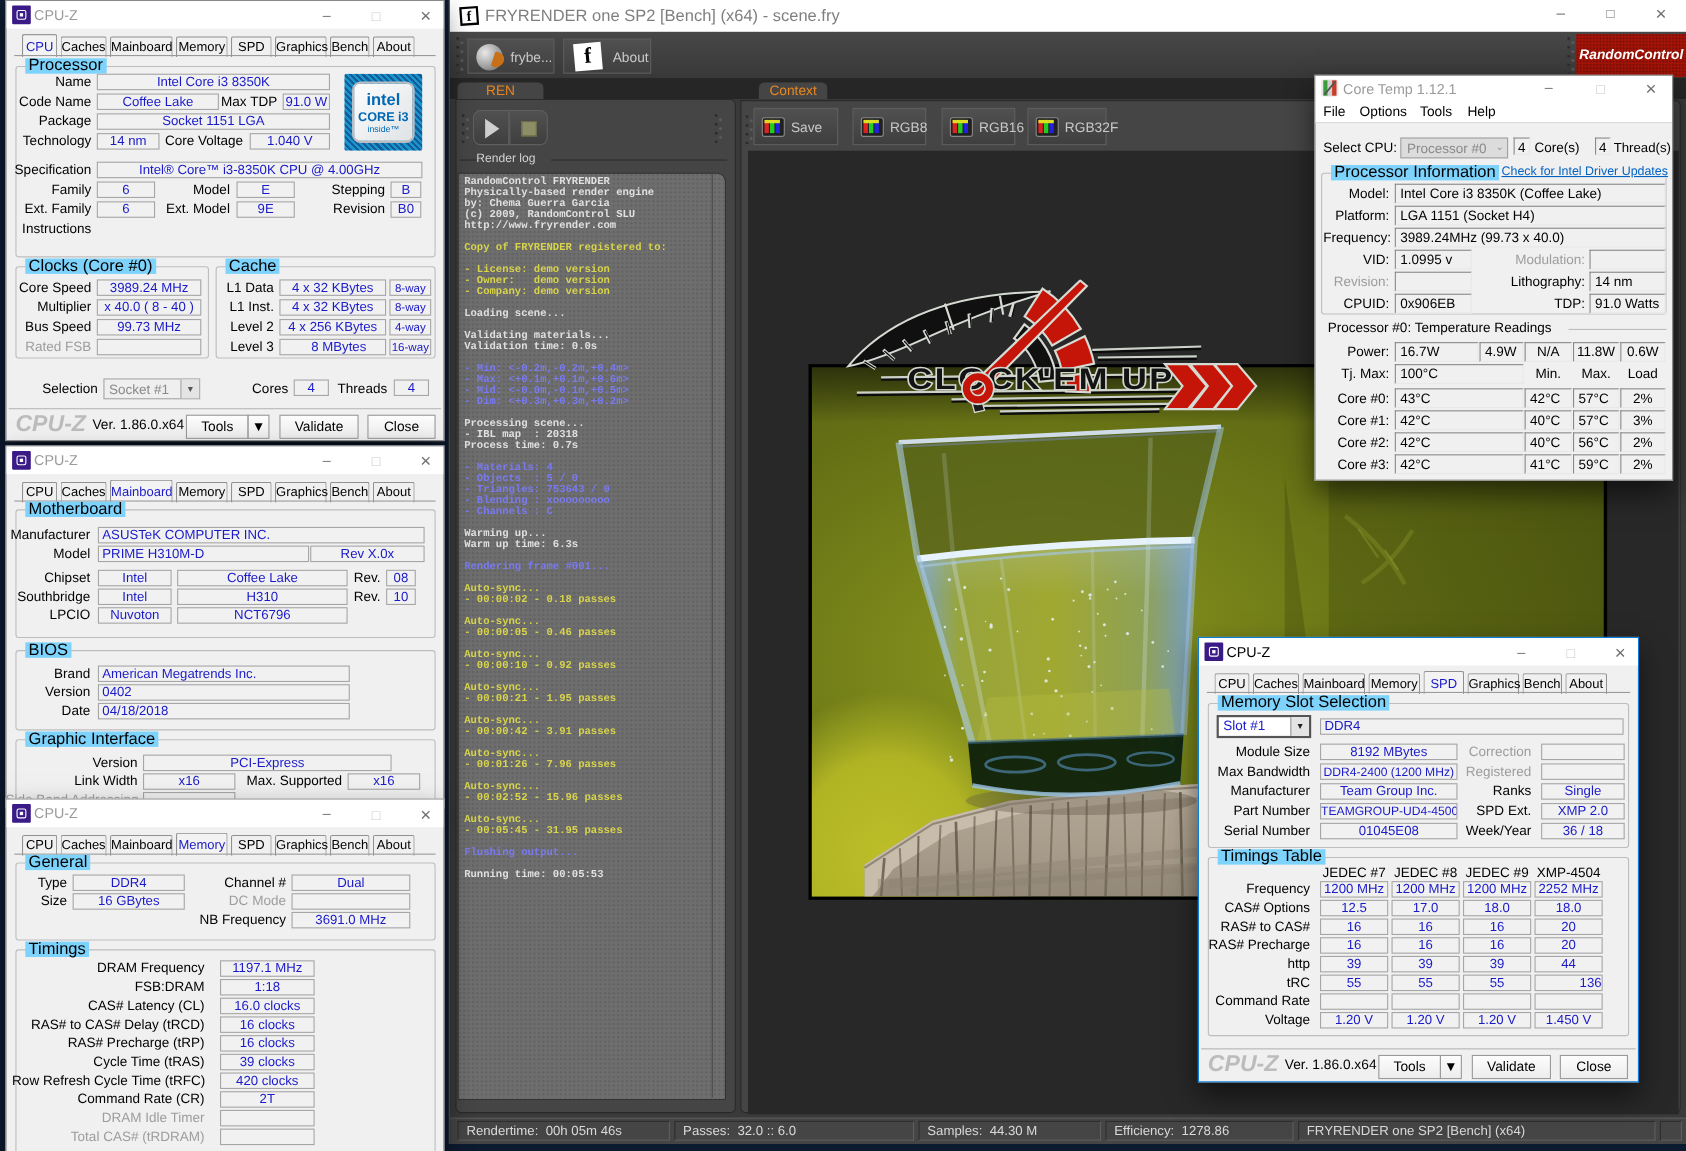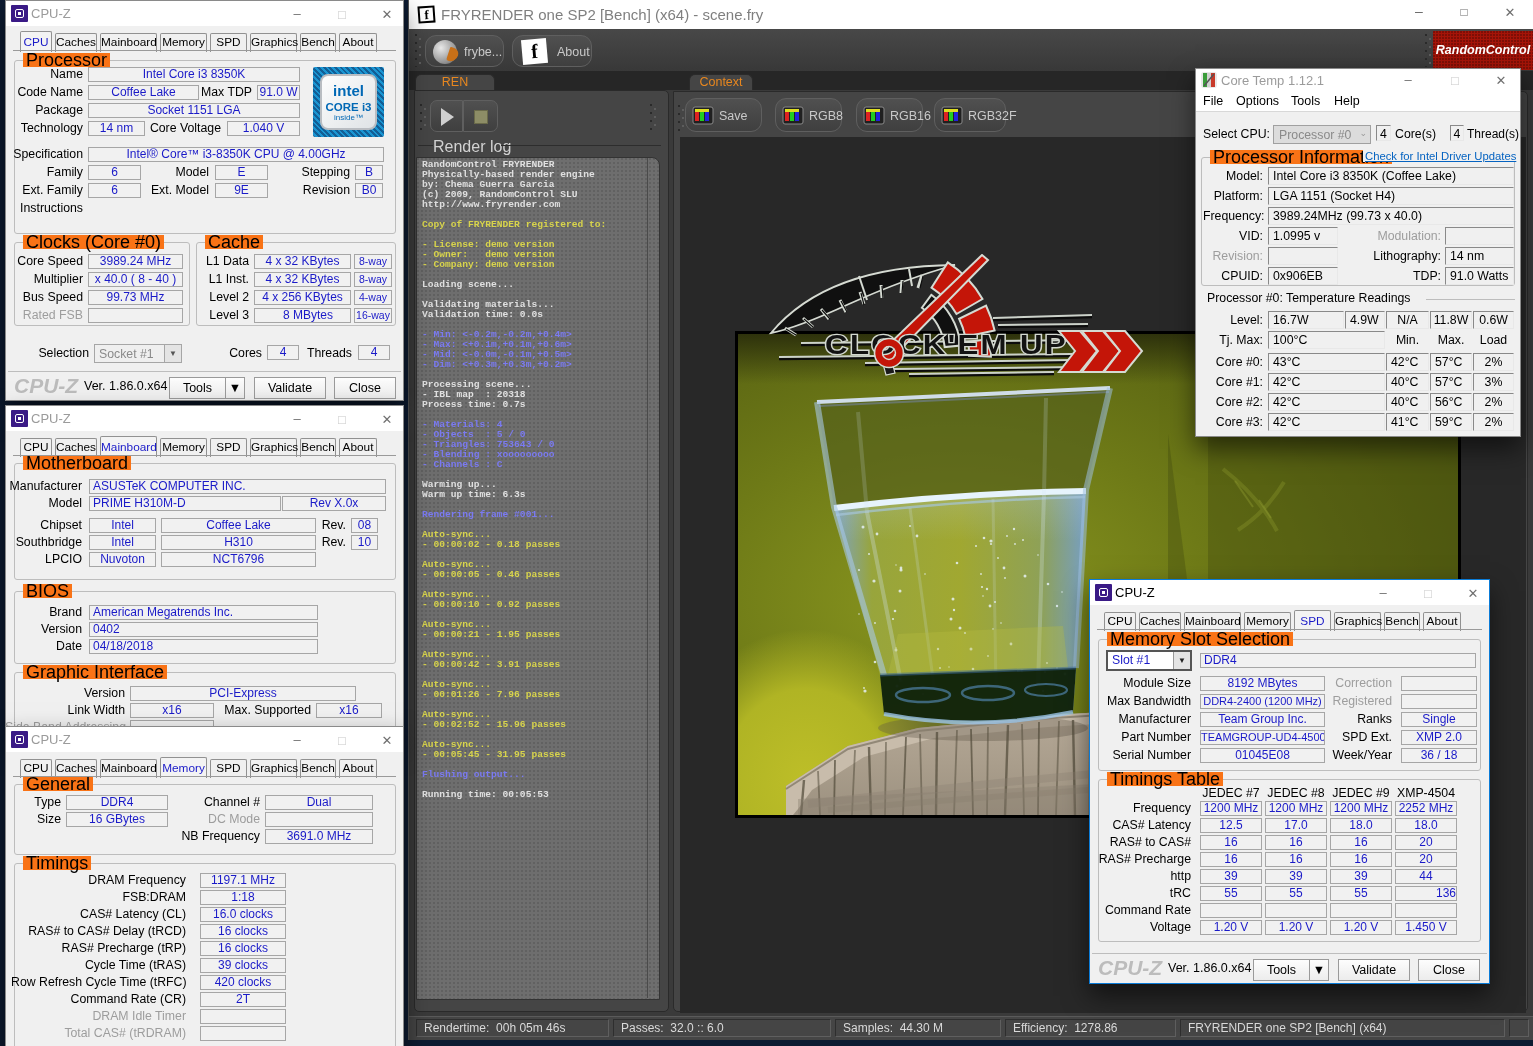--- a/index.html
+++ b/index.html
@@ -13,33 +13,33 @@
 .czicon{position:absolute;left:5px;top:4px;width:17px;height:17px;background:#3a1a86;border-radius:1px}
 .czicon:before{content:"";position:absolute;left:4px;top:4px;right:4px;bottom:4px;border:1.5px solid #fff;border-radius:2px}
 .czicon:after{content:"";position:absolute;left:7px;top:7px;width:3px;height:3px;background:#fff}
 
 .tabs{position:absolute;left:8px;top:30px;height:19px;white-space:nowrap;font-size:12.3px}
 .tab{position:relative;display:inline-block;vertical-align:bottom;border:1px solid #919191;border-bottom:none;border-radius:2px 2px 0 0;background:#f0f0f0;color:#000;text-align:center;line-height:17px;height:19px;margin-right:3px;font-size:11.8px}
 .tab.sel{color:#1a1ac8;height:21px;line-height:20px;background:#f3f3f3}
 .tabline{position:absolute;left:7px;right:7px;height:1px;background:#9a9a9a}
 
 .grp{position:absolute;border:1px solid #bdbdbd;border-radius:3px}
-.grp>.glab{position:absolute;top:-8px;left:8px;background:#f97316;padding:0 3px;font-size:18px;color:#000;line-height:14px;white-space:nowrap}
+.grp>.glab{position:absolute;top:-8px;left:8px;background:#7dd3fc;padding:0 3px;font-size:15px;color:#000;line-height:14px;white-space:nowrap}
 .lbl{position:absolute;font-size:12.3px;color:#000;text-align:right;line-height:15px;white-space:nowrap}
 .lbl.gy,.fs.gy{color:#9d9d9d}
 .fld{position:absolute;height:15px;background:#f1f1f1;border:1px solid #a6a6a6;font-size:12px;color:#1a1ac8;text-align:center;line-height:13px;white-space:nowrap;overflow:hidden}
 .fld.lft{text-align:left;padding-left:3px}
 .fs{position:absolute;font-size:12.3px;color:#000;line-height:15px;white-space:nowrap}
 
 .btn{position:absolute;height:22px;background:linear-gradient(#fdfdfd,#ececec);border:1px solid #9a9a9a;font-size:12.5px;color:#000;text-align:center;line-height:20px}
 .cpuzlogo{position:absolute;font-size:21px;font-weight:bold;font-style:italic;color:#bcbcbc;letter-spacing:0px}
 .sep{position:absolute;height:1px;background:#dcdcdc;border-top:1px solid #bdbdbd}
 
 .fry-seg{position:absolute;height:18px;border:1px solid #2e2e2e;border-right-color:#5f5f5f;border-bottom-color:#5f5f5f;background:#454545;color:#d9d9d9;font-size:12px;line-height:16px;padding-left:7px;white-space:nowrap;overflow:hidden}
-.toolbtn{position:absolute;background:linear-gradient(#505050,#3f3f3f);border:1px solid #5f5f5f;border-radius:11px;color:#c9c9c9;font-size:12.5px}
+.toolbtn{position:absolute;background:linear-gradient(#505050,#3f3f3f);border:1px solid #5f5f5f;border-radius:0;color:#c9c9c9;font-size:12.5px}
 .grip{position:absolute;width:8px;background-image:radial-gradient(circle at 2px 2px,#2a2a2a 1.1px,rgba(0,0,0,0) 1.4px),radial-gradient(circle at 6px 6px,#5d5d5d 1.1px,rgba(0,0,0,0) 1.4px);background-size:8px 8px}
 .otab{position:absolute;height:16px;background:#454545;border:1px solid #2a2a2a;border-bottom:none;border-radius:6px 6px 0 0;color:#e8871f;font-size:12.5px;text-align:center;line-height:15px}
 .texgrey{background-color:#6e6e6e;background-image:radial-gradient(circle at 1px 1px,#616161 0.9px,rgba(0,0,0,0) 1.2px);background-size:4px 4px}
 .ct-f{position:absolute;height:18px;background:#f0f0f0;border:1px solid #898989;border-bottom-color:#e8e8e8;border-right-color:#e8e8e8;font-size:12.3px;color:#000;line-height:16px;padding-left:4px;white-space:nowrap}
 .ct-l{position:absolute;font-size:12.3px;color:#000;text-align:right;line-height:18px;white-space:nowrap}
 .ct-l.gy{color:#9d9d9d}
 </style>
 <style>.lgg{color:#e0e0e0}.lgy{color:#d8d44c}.lgb{color:#7a7af2}.lgg,.lgy,.lgb{height:10px}</style>
 </head><body>
 <div class="abs" style="left:408px;top:0;width:1125px;height:1040px;background:#3a3a3a;border-left:1px solid #555;">
@@ -68,21 +68,21 @@
     <div class="abs" style="left:5px;top:90px;width:255px;height:922px;background:#454545;border:1px solid #2a2a2a;border-radius:0 5px 5px 5px;"></div>
     <div class="toolbtn" style="left:21px;top:100px;width:33px;height:32px;border-radius:7px 0 0 7px;">
       <div class="abs" style="left:10px;top:7px;width:0;height:0;border-left:13px solid #cfcfcf;border-top:9px solid rgba(0,0,0,0);border-bottom:9px solid rgba(0,0,0,0);"></div>
     </div>
     <div class="toolbtn" style="left:54px;top:100px;width:35px;height:32px;border-radius:0 7px 7px 0;">
       <div class="abs" style="left:10px;top:9px;width:14px;height:14px;background:#8d8d66;border:1px solid #6a6a4a;"></div>
     </div>
     <div class="grip" style="left:10px;top:103px;height:27px;"></div>
     <div class="grip" style="left:240px;top:103px;height:27px;"></div>
     <div class="abs" style="left:9px;top:145px;width:15px;height:1px;background:#2d2d2d;"></div>
-    <div class="abs" style="left:24px;top:138px;font-size:16px;color:#d2d2d2;">Render log</div>
+    <div class="abs" style="left:24px;top:138px;font-size:11px;color:#d2d2d2;">Render log</div>
     <div class="abs" style="left:92px;top:145px;width:160px;height:1px;background:#2d2d2d;"></div>
     <div class="abs texgrey" style="left:7px;top:157px;width:244px;height:843px;border:1px solid #333;border-radius:0 8px 0 0;"></div>
     <div class="abs" style="left:238px;top:158px;width:1px;height:840px;background:#4a4a4a;"></div>
     <div class="abs" style="left:13px;top:160px;font-family:'Liberation Mono',monospace;font-size:9.6px;line-height:10px;font-weight:bold;white-space:pre;"><div class="lgg">RandomControl FRYRENDER&nbsp;</div><div class="lgg">Physically-based render engine&nbsp;</div><div class="lgg">by: Chema Guerra Garcia&nbsp;</div><div class="lgg">(c) 2009, RandomControl SLU&nbsp;</div><div class="lgg">http://www.fryrender.com&nbsp;</div><div class="lgg">&nbsp;</div><div class="lgy">Copy of FRYRENDER registered to:&nbsp;</div><div class="lgg">&nbsp;</div><div class="lgy">- License: demo version&nbsp;</div><div class="lgy">- Owner:   demo version&nbsp;</div><div class="lgy">- Company: demo version&nbsp;</div><div class="lgg">&nbsp;</div><div class="lgg">Loading scene...&nbsp;</div><div class="lgg">&nbsp;</div><div class="lgg">Validating materials...&nbsp;</div><div class="lgg">Validation time: 0.0s&nbsp;</div><div class="lgg">&nbsp;</div><div class="lgb">- Min: &lt;-0.2m,-0.2m,+0.4m&gt;&nbsp;</div><div class="lgb">- Max: &lt;+0.1m,+0.1m,+0.6m&gt;&nbsp;</div><div class="lgb">- Mid: &lt;-0.0m,-0.1m,+0.5m&gt;&nbsp;</div><div class="lgb">- Dim: &lt;+0.3m,+0.3m,+0.2m&gt;&nbsp;</div><div class="lgg">&nbsp;</div><div class="lgg">Processing scene...&nbsp;</div><div class="lgg">- IBL map  : 20318&nbsp;</div><div class="lgg">Process time: 0.7s&nbsp;</div><div class="lgg">&nbsp;</div><div class="lgb">- Materials: 4&nbsp;</div><div class="lgb">- Objects  : 5 / 0&nbsp;</div><div class="lgb">- Triangles: 753643 / 0&nbsp;</div><div class="lgb">- Blending : xooooooooo&nbsp;</div><div class="lgb">- Channels : C&nbsp;</div><div class="lgg">&nbsp;</div><div class="lgg">Warming up...&nbsp;</div><div class="lgg">Warm up time: 6.3s&nbsp;</div><div class="lgg">&nbsp;</div><div class="lgb">Rendering frame #001...&nbsp;</div><div class="lgg">&nbsp;</div><div class="lgy">Auto-sync...&nbsp;</div><div class="lgy">- 00:00:02 - 0.18 passes&nbsp;</div><div class="lgg">&nbsp;</div><div class="lgy">Auto-sync...&nbsp;</div><div class="lgy">- 00:00:05 - 0.46 passes&nbsp;</div><div class="lgg">&nbsp;</div><div class="lgy">Auto-sync...&nbsp;</div><div class="lgy">- 00:00:10 - 0.92 passes&nbsp;</div><div class="lgg">&nbsp;</div><div class="lgy">Auto-sync...&nbsp;</div><div class="lgy">- 00:00:21 - 1.95 passes&nbsp;</div><div class="lgg">&nbsp;</div><div class="lgy">Auto-sync...&nbsp;</div><div class="lgy">- 00:00:42 - 3.91 passes&nbsp;</div><div class="lgg">&nbsp;</div><div class="lgy">Auto-sync...&nbsp;</div><div class="lgy">- 00:01:26 - 7.96 passes&nbsp;</div><div class="lgg">&nbsp;</div><div class="lgy">Auto-sync...&nbsp;</div><div class="lgy">- 00:02:52 - 15.96 passes&nbsp;</div><div class="lgg">&nbsp;</div><div class="lgy">Auto-sync...&nbsp;</div><div class="lgy">- 00:05:45 - 31.95 passes&nbsp;</div><div class="lgg">&nbsp;</div><div class="lgb">Flushing output...&nbsp;</div><div class="lgg">&nbsp;</div><div class="lgg">Running time: 00:05:53&nbsp;</div></div>
     <div class="abs" style="left:264px;top:91px;width:855px;height:921px;background:#454545;border:1px solid #2a2a2a;border-radius:0 5px 5px 5px;"></div>
     <div class="grip" style="left:268px;top:104px;height:27px;"></div>
     <div class="toolbtn" style="left:276px;top:98px;width:77px;height:34px;">
       <svg class="abs" style="left:5px;top:5px" width="24" height="24" viewBox="0 0 24 24">
         <rect x="2" y="3" width="20" height="17" rx="2" fill="#202020" stroke="#888" stroke-width="1"></rect>
         <rect x="4" y="5" width="4" height="12" fill="#d22"></rect>
@@ -431,21 +431,21 @@
     <div class="ct-l gy" style="left:7px;top:178px;width:60px;">Revision:</div>
     <div class="ct-f" style="left:72px;top:178px;width:70px;"></div>
     <div class="ct-l" style="left:165px;top:178px;width:80px;">Lithography:</div>
     <div class="ct-f" style="left:249px;top:178px;width:69px;">14 nm</div>
     <div class="ct-l" style="left:7px;top:198px;width:60px;">CPUID:</div>
     <div class="ct-f" style="left:72px;top:198px;width:70px;">0x906EB</div>
     <div class="ct-l" style="left:165px;top:198px;width:80px;">TDP:</div>
     <div class="ct-f" style="left:249px;top:198px;width:69px;">91.0 Watts</div>
     <div class="fs" style="left:11px;top:222px;">Processor #0: Temperature Readings</div>
     <div class="abs" style="left:230px;top:230px;width:89px;height:1px;background:#bdbdbd;"></div>
-    <div class="ct-l" style="left:7px;top:242px;width:60px;">Level:</div>
+    <div class="ct-l" style="left:7px;top:242px;width:60px;">Power:</div>
     <div class="ct-f" style="left:72px;top:242px;width:76px;">16.7W</div>
     <div class="ct-f" style="left:149px;top:242px;width:40px;">4.9W</div>
     <div class="ct-f" style="left:190px;top:242px;width:43px;text-align:center;padding-left:0;">N/A</div>
     <div class="ct-f" style="left:234px;top:242px;width:42px;text-align:center;padding-left:0;">11.8W</div>
     <div class="ct-f" style="left:277px;top:242px;width:41px;text-align:center;padding-left:0;">0.6W</div>
     <div class="ct-l" style="left:7px;top:262px;width:60px;">Tj. Max:</div>
     <div class="ct-f" style="left:72px;top:262px;width:117px;">100°C</div>
     <div class="fs" style="left:190px;top:264px;width:43px;text-align:center;">Min.</div>
     <div class="fs" style="left:234px;top:264px;width:42px;text-align:center;">Max.</div>
     <div class="fs" style="left:277px;top:264px;width:41px;text-align:center;">Load</div>
@@ -699,21 +699,21 @@
     </div>
     <div class="fs" style="left:110px;top:206px;width:62px;text-align:center;">JEDEC #7</div>
     <div class="fs" style="left:175px;top:206px;width:62px;text-align:center;">JEDEC #8</div>
     <div class="fs" style="left:240px;top:206px;width:62px;text-align:center;">JEDEC #9</div>
     <div class="fs" style="left:305px;top:206px;width:62px;text-align:center;">XMP-4504</div>
     <div class="lbl" style="left:-19px;top:221px;width:120px;">Frequency</div>
     <div class="fld" style="left:110px;top:221px;width:62px;">1200 MHz</div>
     <div class="fld" style="left:175px;top:221px;width:62px;">1200 MHz</div>
     <div class="fld" style="left:240px;top:221px;width:62px;">1200 MHz</div>
     <div class="fld" style="left:305px;top:221px;width:62px;">2252 MHz</div>
-    <div class="lbl" style="left:-19px;top:238px;width:120px;">CAS# Latency</div>
+    <div class="lbl" style="left:-19px;top:238px;width:120px;">CAS# Options</div>
     <div class="fld" style="left:110px;top:238px;width:62px;">12.5</div>
     <div class="fld" style="left:175px;top:238px;width:62px;">17.0</div>
     <div class="fld" style="left:240px;top:238px;width:62px;">18.0</div>
     <div class="fld" style="left:305px;top:238px;width:62px;">18.0</div>
     <div class="lbl" style="left:-19px;top:255px;width:120px;">RAS# to CAS#</div>
     <div class="fld" style="left:110px;top:255px;width:62px;">16</div>
     <div class="fld" style="left:175px;top:255px;width:62px;">16</div>
     <div class="fld" style="left:240px;top:255px;width:62px;">16</div>
     <div class="fld" style="left:305px;top:255px;width:62px;">20</div>
     <div class="lbl" style="left:-19px;top:272px;width:120px;">RAS# Precharge</div>

